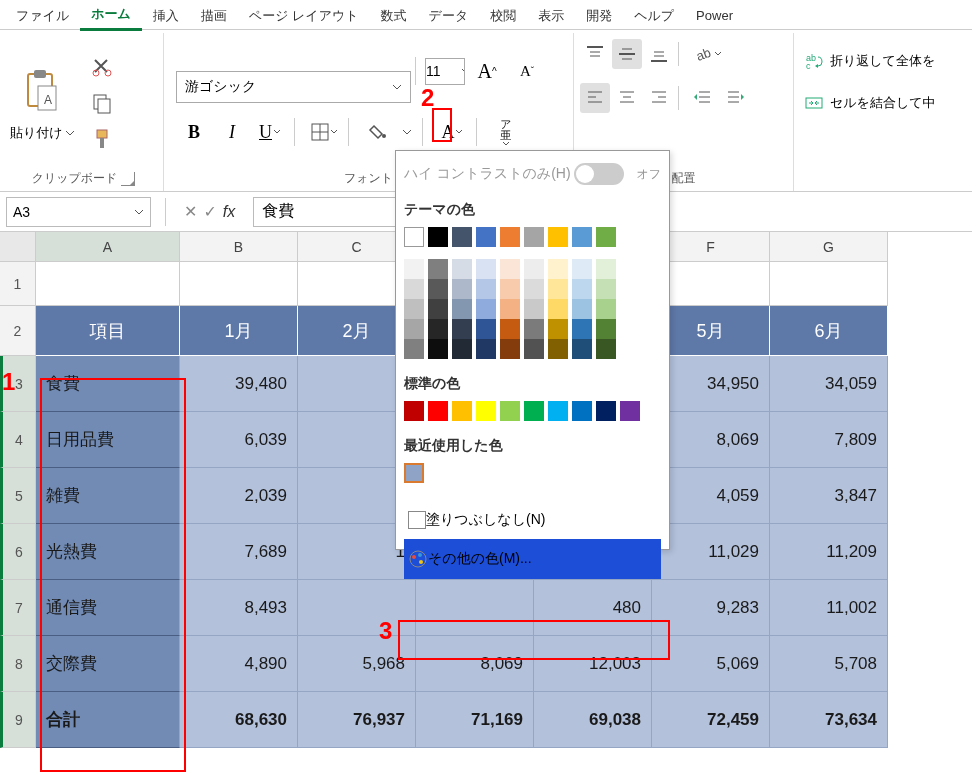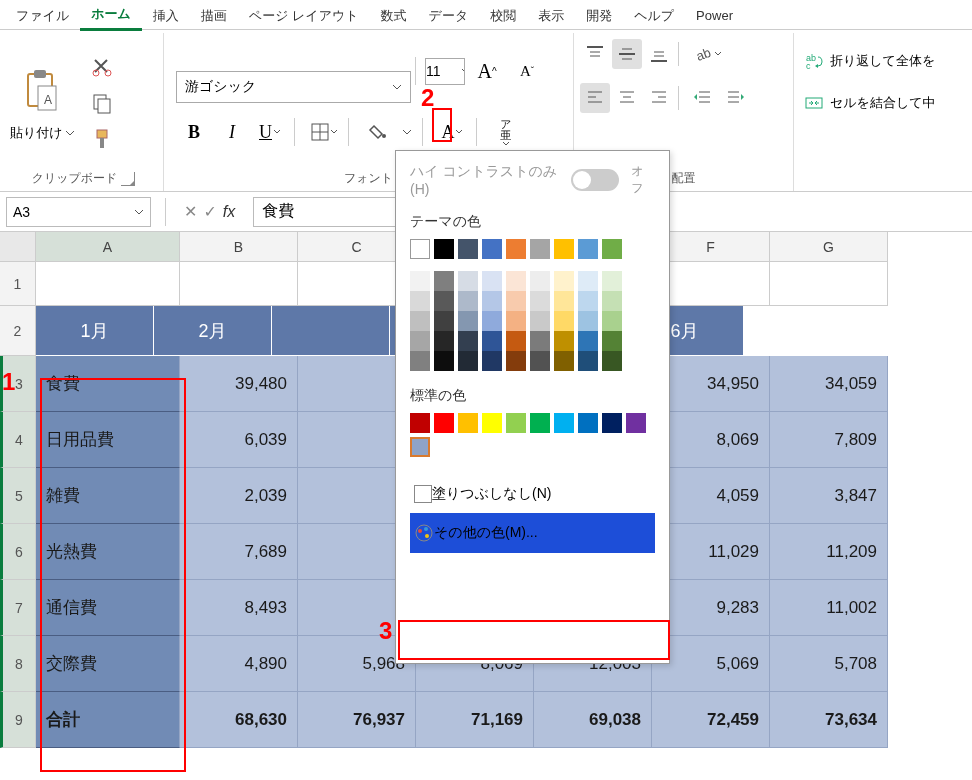--- a/index.html
+++ b/index.html
@@ -55,25 +55,25 @@
     .header-cell { background:#5e78a8; color:#fff; font-size:18px; border-right:1px solid #fff; border-bottom:1px solid #fff; justify-content:center;}
     .item-cell { background:#8fa3c6; color:#1a1a1a; font-size:17px; border-bottom:1px solid #4a5d82; }
     .data-cell { background:#b3c1db; color:#1a1a1a; }
     .total-row .cell { font-weight:bold; background:#b3c1db; }
     .total-row .item-cell { background:#8fa3c6; font-weight:bold;}
     .sel-a { background:#718bb5 !important; }
     .rowhdr-sel { background:#d6e0d8; border-left:3px solid #0a7d3e; }
     .colhdr-sel { background:#d6e0d8; }
 
     
-    .color-popup { position:absolute; left:395px; top:150px; width:275px; height:514px; background:#fff; border:1px solid #999; box-shadow:2px 2px 6px rgba(0,0,0,0.15); z-index:30; padding:12px 14px 8px; font-size:14px;}
+    .color-popup { position:absolute; left:395px; top:150px; width:275px; height:400px; background:#fff; border:1px solid #999; box-shadow:2px 2px 6px rgba(0,0,0,0.15); z-index:30; padding:12px 8px 8px; font-size:14px;}
     .cp-row { display:flex; align-items:center; justify-content:space-between; margin-bottom:16px; color:#999;}
     .cp-toggle { width:50px; height:22px; background:#ccc; border-radius:11px; position:relative;}
     .cp-toggle::after { content:""; position:absolute; left:2px; top:2px; width:18px; height:18px; background:#fff; border-radius:50%;}
-    .cp-title { font-weight:normal; color:#333; margin:10px 0 8px; font-size:14px;}
+    .cp-title { font-weight:bold; color:#333; margin:10px 0 8px; font-size:14px;}
     .swatch-row { display:flex; gap:4px; margin-bottom:4px;}
     .swatch { width:20px; height:20px; }
     .swatch.bordered { border:1px solid #999; }
     .cp-item { display:flex; align-items:center; gap:0; padding:10px 4px; cursor:pointer; }
     .cp-item.highlighted { background:#1d4ed8; }
     .recent-sw { width:20px; height:20px; background:#8fa3c6; border:2px solid #d97a2e; }
     .dialog-launcher { width:14px; height:14px; border:1px solid #888; border-top:none; border-left:none; position:relative;}
     .dialog-launcher::after{content:"";position:absolute;right:-1px;bottom:-1px;border:3px solid transparent;border-right-color:#888;border-bottom-color:#888;}
   </style>
 </head>
@@ -341,20 +341,21 @@
     <div class="cell colA" style="border-right:1px solid #ccc;border-bottom:1px solid #ccc"></div>
     <div class="cell colB" style="border-right:1px solid #ccc;border-bottom:1px solid #ccc"></div>
     <div class="cell colC" style="border-right:1px solid #ccc;border-bottom:1px solid #ccc"></div>
     <div class="cell colD" style="border-right:1px solid #ccc;border-bottom:1px solid #ccc"></div>
     <div class="cell colE" style="border-right:1px solid #ccc;border-bottom:1px solid #ccc"></div>
     <div class="cell colF" style="border-right:1px solid #ccc;border-bottom:1px solid #ccc"></div>
     <div class="cell colG" style="border-right:1px solid #ccc;border-bottom:1px solid #ccc"></div>
   </div>
   <div class="data-row hdr-row">
     <div class="rowhdr">2</div>
+    <div class="cell header-cell colA">項目</div>
     <div class="cell header-cell colB">1月</div>
     <div class="cell header-cell colC">2月</div>
     <div class="cell header-cell colD"></div>
     <div class="cell header-cell colE"></div>
     <div class="cell header-cell colF">5月</div>
     <div class="cell header-cell colG">6月</div>
   </div>
 
   <div id="data-rows-container">
       <div class="data-row">
@@ -522,20 +523,21 @@
       <div class="swatch" style="background: rgb(255, 0, 0);"></div>
       <div class="swatch" style="background: rgb(255, 192, 0);"></div>
       <div class="swatch" style="background: rgb(255, 255, 0);"></div>
       <div class="swatch" style="background: rgb(146, 208, 80);"></div>
       <div class="swatch" style="background: rgb(0, 176, 80);"></div>
       <div class="swatch" style="background: rgb(0, 176, 240);"></div>
       <div class="swatch" style="background: rgb(0, 112, 192);"></div>
       <div class="swatch" style="background: rgb(0, 32, 96);"></div>
       <div class="swatch" style="background: rgb(112, 48, 160);"></div>
     </div>
+  <div class="cp-title" style="margin-top:16px">最近使用した色</div>
   <div class="swatch-row">
       <div class="recent-sw"></div>
     </div>
   <div style="height:14px"></div>
   <div class="cp-item">
     <div style="width:18px;height:18px;border:1px solid #888;"></div>
     <span>塗りつぶしなし(N)</span>
   </div>
   <div class="cp-item highlighted">
     <svg width="20" height="20">

